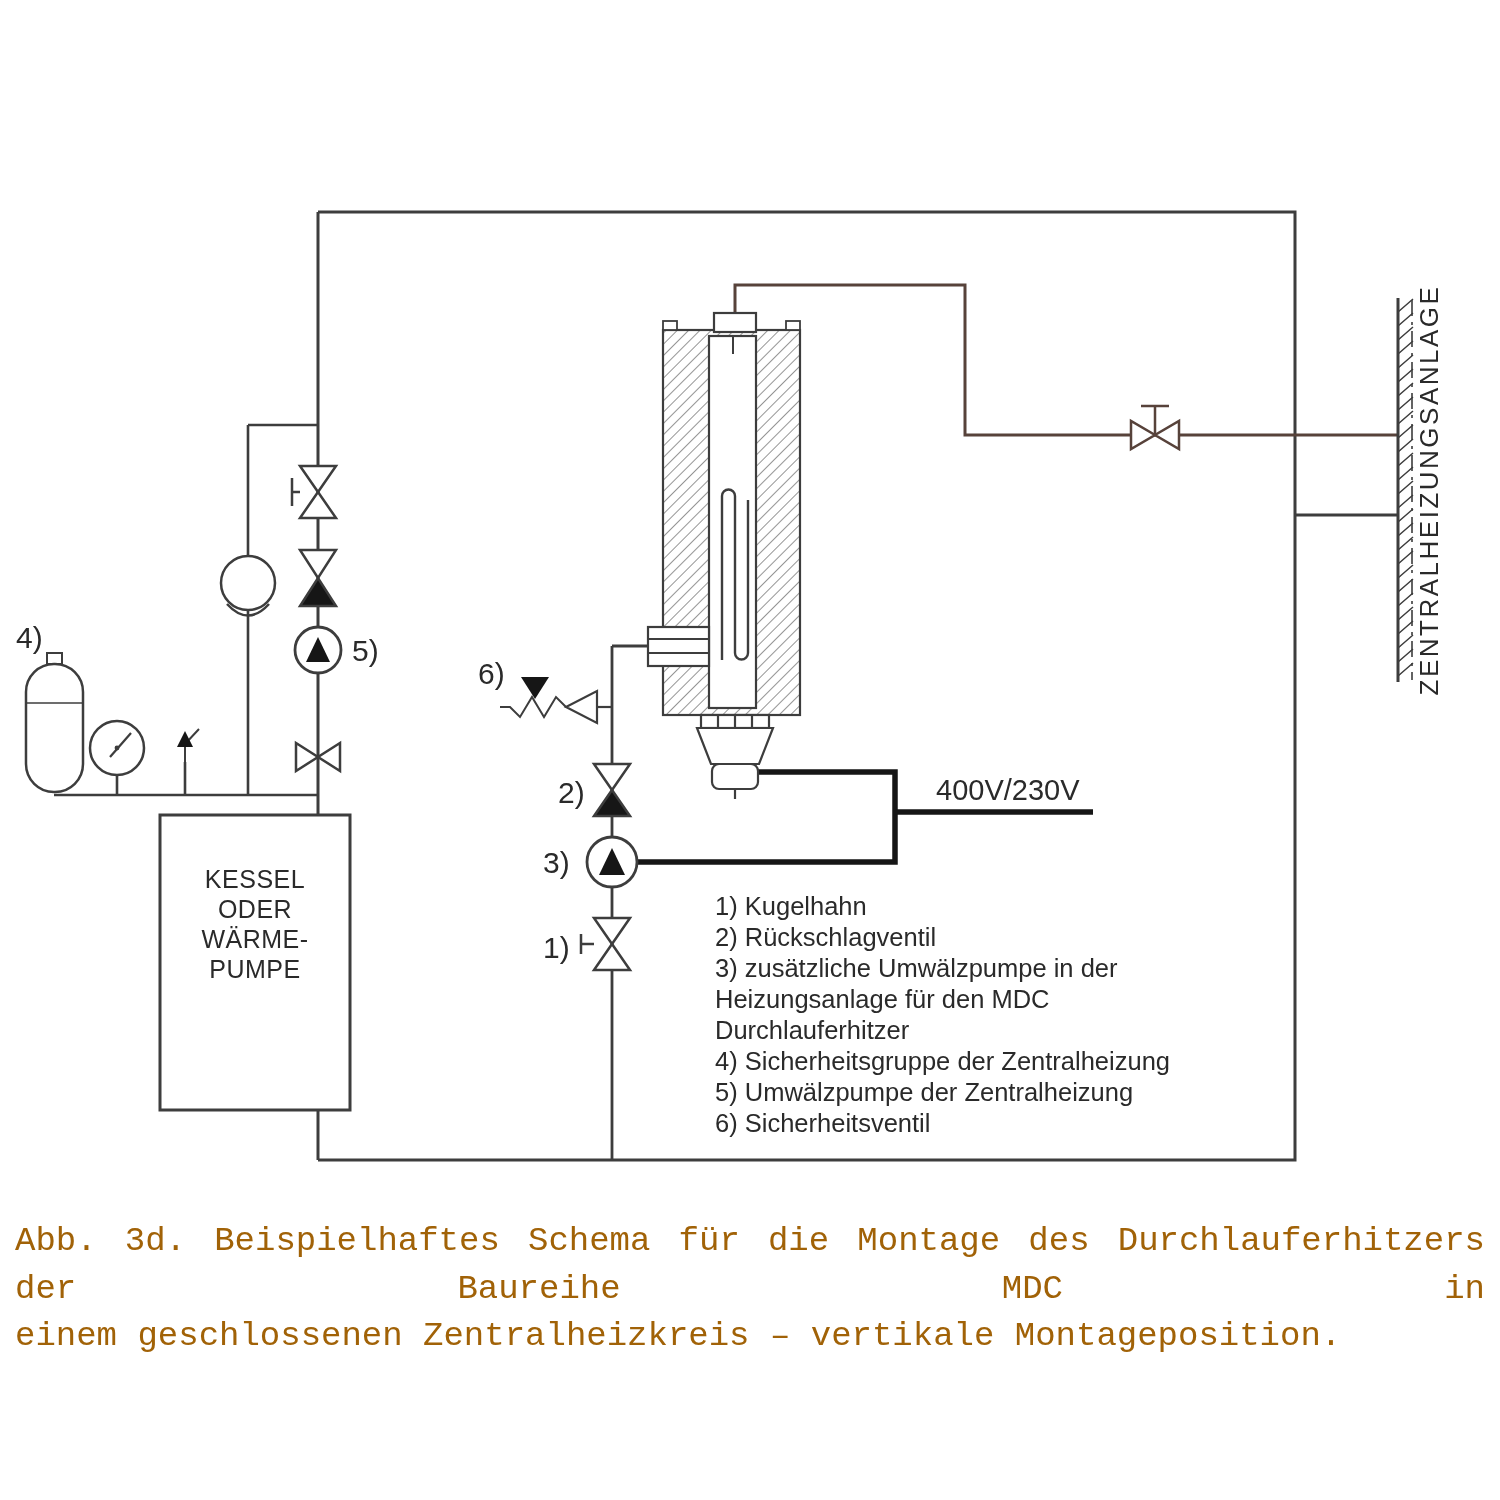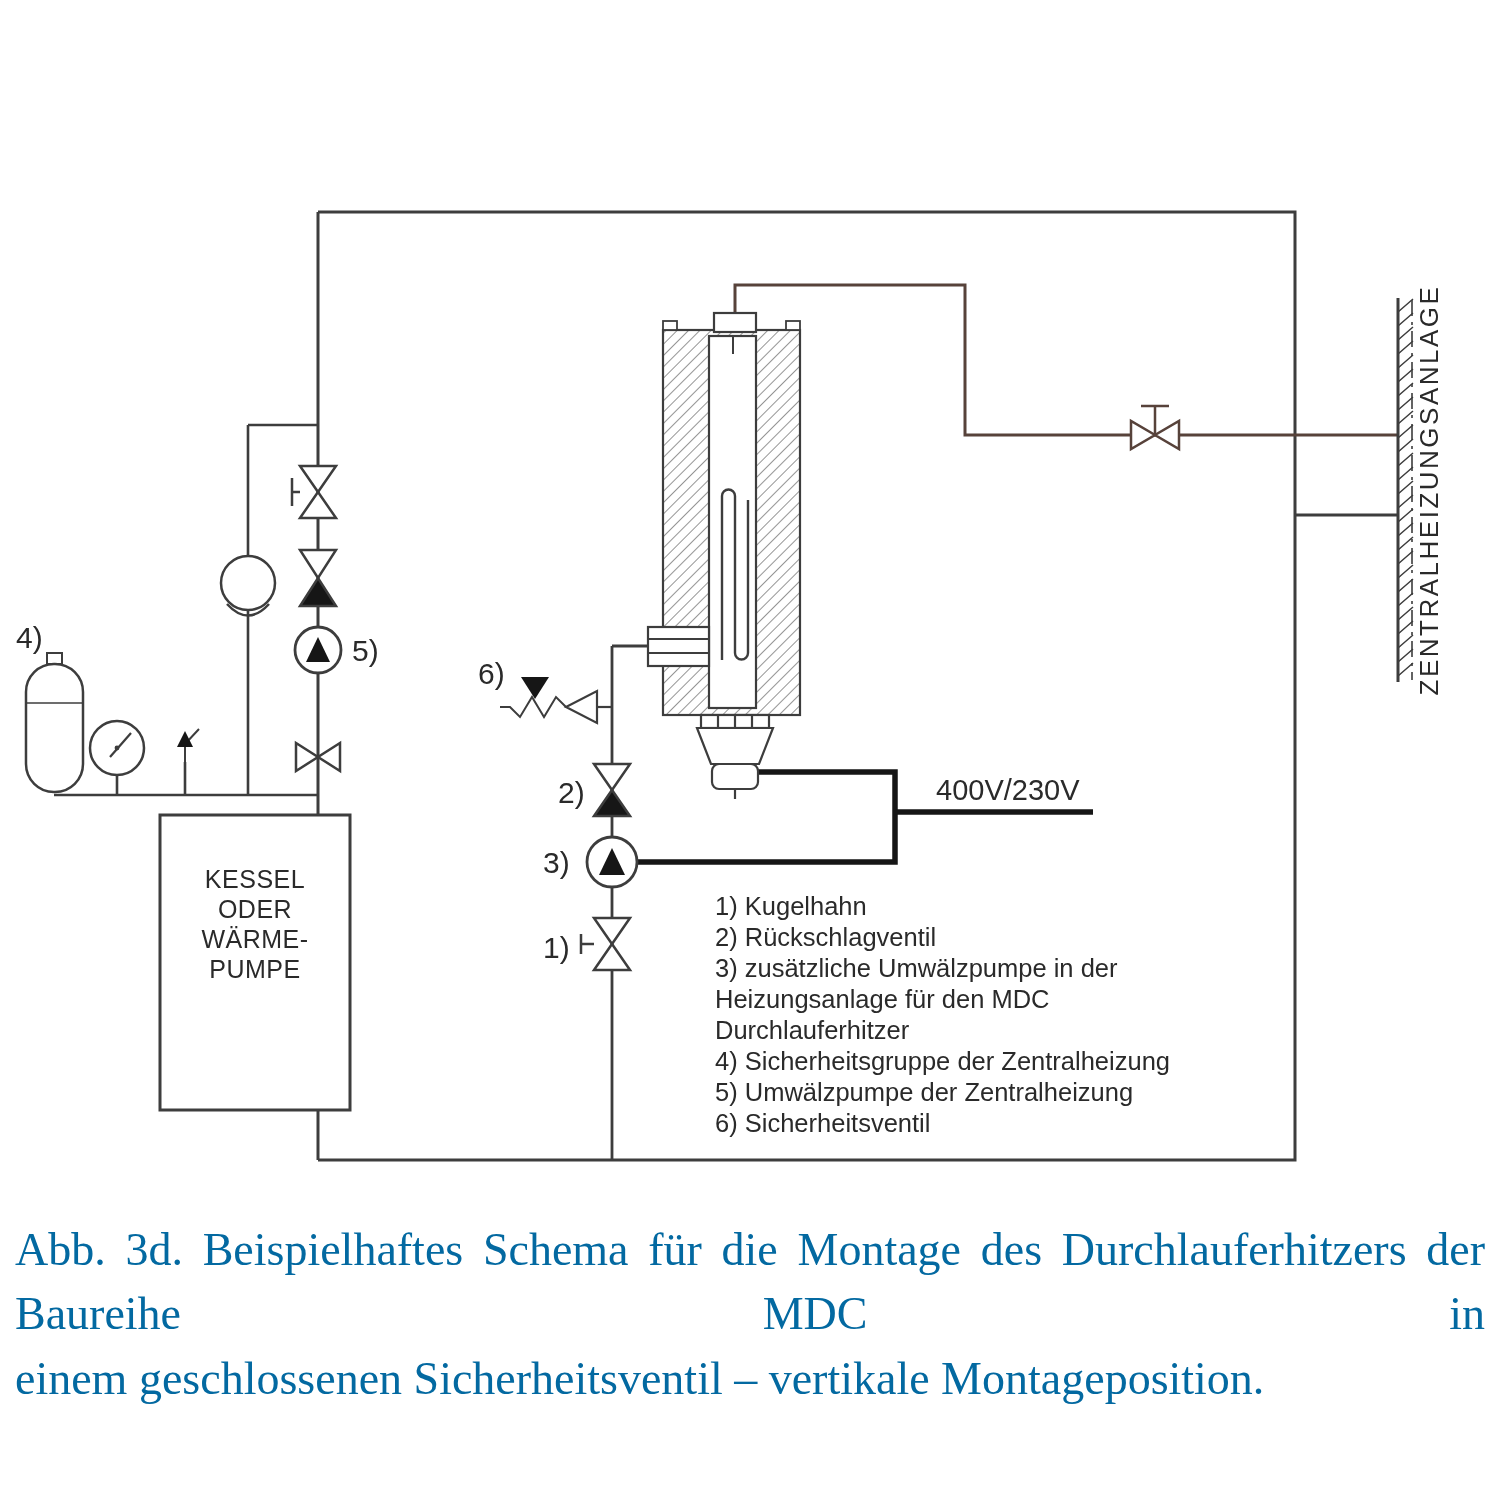--- a/index.html
+++ b/index.html
@@ -5,21 +5,21 @@
   html,body{margin:0;padding:0;background:#ffffff;}
   .page{position:relative;width:1500px;height:1500px;background:#ffffff;overflow:hidden;}
   svg{position:absolute;left:0;top:0;}
   svg text{font-family:"Liberation Sans",sans-serif;fill:#2a2a2a;}
   .callout{font-size:30px;}
   .legend-line{font-size:25.5px;}
   .boiler-line{font-size:25px;letter-spacing:.5px;}
   .wall-label{font-size:26px;letter-spacing:2.5px;}
   .power-label{font-size:29px;}
   .caption{position:absolute;left:15px;top:1218px;width:1470px;
-           font-family:Liberation Serif, serif;font-size:46px;color:#0369a1;}
+           font-family:Liberation Mono, monospace;font-size:34px;color:#a16207;}
   .cap-line{line-height:1.40;}
   .cap-justify{text-align:justify;text-align-last:justify;}
 </style>
 </head>
 <body>
 
 <div class="page">
 
 <svg width="1500" height="1210" viewBox="0 0 1500 1210">
   <defs>
@@ -182,16 +182,16 @@
     <text class="legend-line" x="715" y="1008">Heizungsanlage für den MDC</text>
     <text class="legend-line" x="715" y="1039">Durchlauferhitzer</text>
     <text class="legend-line" x="715" y="1070">4) Sicherheitsgruppe der Zentralheizung</text>
     <text class="legend-line" x="715" y="1101">5) Umwälzpumpe der Zentralheizung</text>
     <text class="legend-line" x="715" y="1132">6) Sicherheitsventil</text>
   </g>
 </svg>
 
   <div class="caption">
     <div class="cap-line cap-justify">Abb. 3d. Beispielhaftes Schema für die Montage des Durchlauferhitzers der Baureihe MDC in</div>
-    <div class="cap-line">einem geschlossenen Sicherheitsventil – vertikale Montageposition.</div>
+    <div class="cap-line">einem geschlossenen Zentralheizkreis – vertikale Montageposition.</div>
   </div>
 
 </div>
 
 </body></html>

